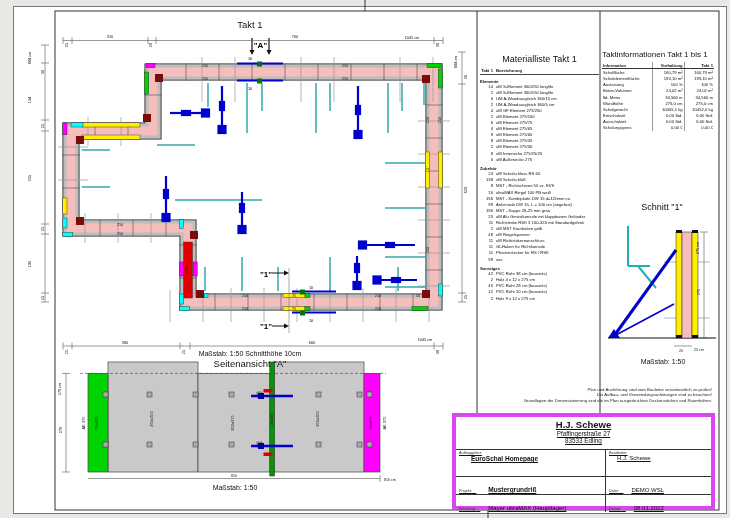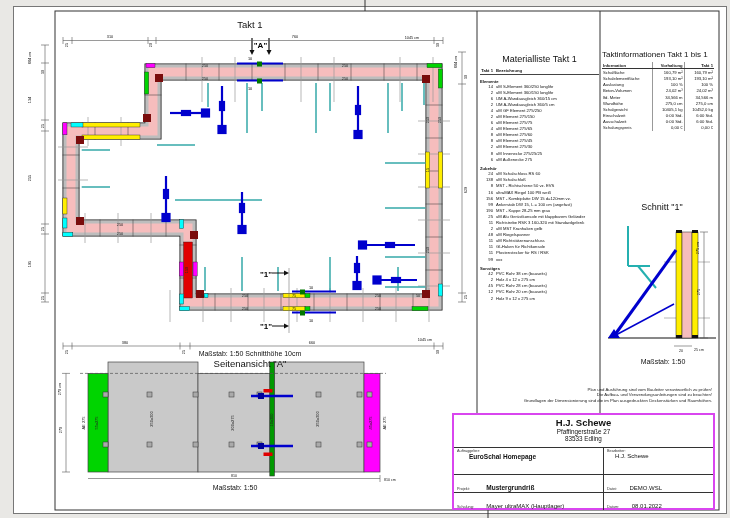--- a/index.html
+++ b/index.html
@@ -31,21 +31,21 @@
   #ti{left:602px;top:50px;width:112px;}
   .ti-title{font-size:8px;margin-bottom:3px;white-space:nowrap;}
   #ti table{width:100%;border-collapse:collapse;font-size:4.2px;}
   #ti th{font-weight:bold;border-bottom:0.6px solid #333;}
   #ti th,#ti td{padding:0.6px 1px;white-space:nowrap;}
   #ti .c0{text-align:left;}
   #ti .c1,#ti .c2{text-align:right;border-left:0.5px solid #999;}
   
   #disclaimer{left:360px;top:387px;width:352px;text-align:right;font-size:4.3px;
               line-height:5.4px;color:#222;}
-  #tb{left:452px;top:413px;width:263px;height:97px;border:2px solid #d946ef;box-sizing:border-box;background:#fff;}
+  #tb{left:452px;top:413px;width:263px;height:97px;border:4px solid #d946ef;box-sizing:border-box;background:#fff;text-decoration:underline;}
   .tb-company{height:33px;text-align:center;border-bottom:1px solid #333;box-sizing:border-box;}
   .tb-name{font-size:9.5px;font-weight:bold;padding-top:2px;}
   .tb-addr{font-size:6.3px;line-height:7px;}
   .tb-row{display:flex;border-bottom:1px solid #333;box-sizing:border-box;}
   .tb-row:last-child{border-bottom:none;}
   .tb-cell{padding:1px 3px;box-sizing:border-box;}
   .tb-left{width:150px;border-right:1px solid #333;flex:none;}
   .tb-right{flex:1;}
   .cap{font-size:3.8px;color:#333;}
   .val-b{font-size:6.5px;font-weight:bold;margin-left:12px;}

